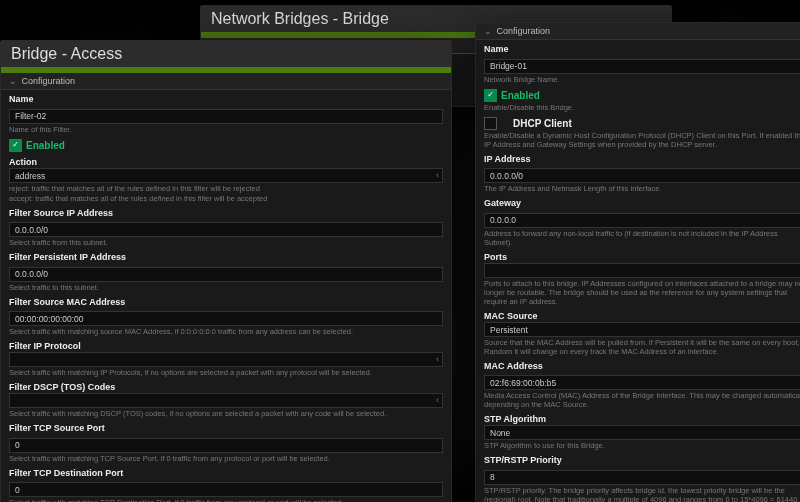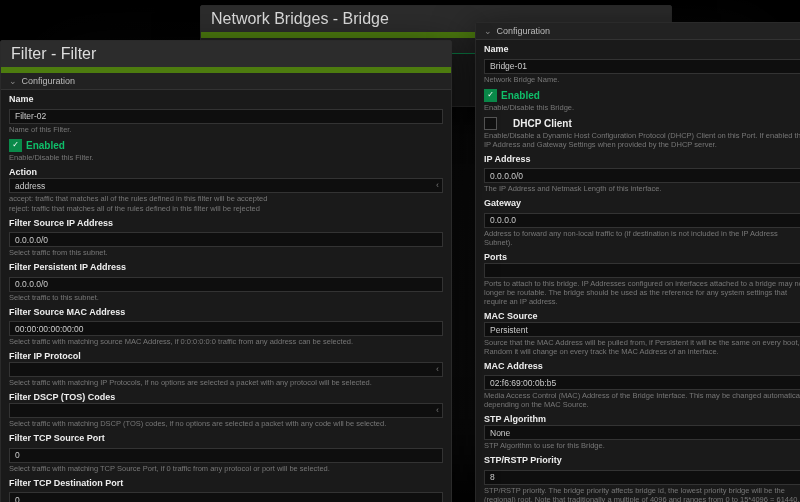--- a/index.html
+++ b/index.html
@@ -115,46 +115,45 @@
       <div class="field">
         <div class="lbl">STP/RSTP Priority</div>
         <input class="inp" value="8" style="">
         <div class="help">STP/RSTP priority. The bridge priority affects bridge id, the lowest priority bridge will be the (regional) root. Note that traditionally a multiple of 4096 and ranges from 0 to 15*4096 = 61440, this setting is for the bridge priority in natural units (0-15).</div>
       </div>
 
     </div>
   </div>
 
   <div class="win left">
-    <div class="titlebar">Filter - Filter</div>
+    <div class="titlebar">Bridge - Access</div>
     <div class="section-head">
       <span class="chev">⌄</span>
       <span>Configuration</span>
     </div>
     <div class="body">
       <div class="field">
         <div class="lbl">Name</div>
         <input class="inp" value="Filter-02" style="">
         <div class="help">Name of this Filter.</div>
       </div>
       <div class="field">
         <div class="check-row">
           <span class="cbox on"></span>
           <span class="cklbl">Enabled</span>
         </div>
-        <div class="help">Enable/Disable this Filter.</div>
       </div>
       <div class="field">
         <div class="lbl">Action</div>
         <div class="sel-wrap">
             <div class="inp">address</div>
             <span class="chev-r">‹</span>
           </div>
+        <div class="help">reject: traffic that matches all of the rules defined in this filter will be rejected</div>
         <div class="help">accept: traffic that matches all of the rules defined in this filter will be accepted</div>
-        <div class="help">reject: traffic that matches all of the rules defined in this filter will be rejected</div>
       </div>
       <div class="field">
         <div class="lbl">Filter Source IP Address</div>
         <input class="inp" value="0.0.0.0/0" style="">
         <div class="help">Select traffic from this subnet.</div>
       </div>
       <div class="field">
         <div class="lbl">Filter Persistent IP Address</div>
         <input class="inp" value="0.0.0.0/0" style="">
         <div class="help">Select traffic to this subnet.</div>

